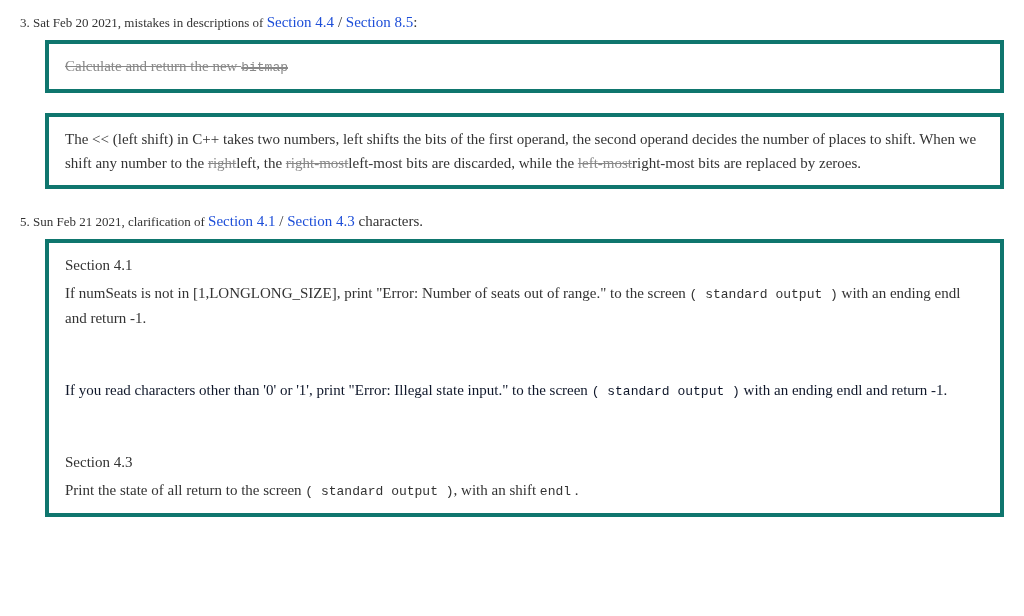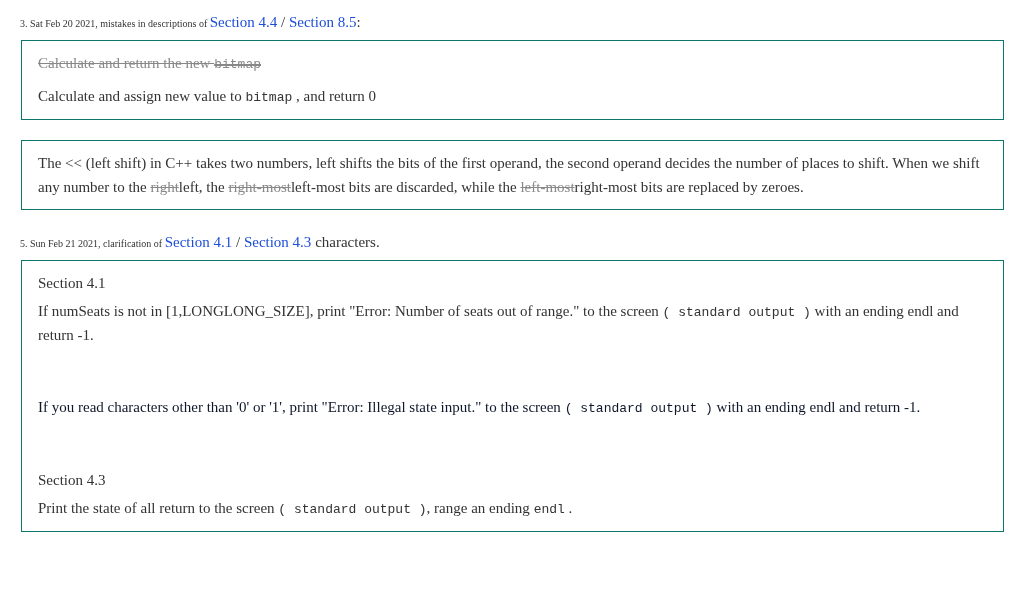--- a/index.html
+++ b/index.html
@@ -12,31 +12,31 @@
       line-height: 1.6;
     }
     .entry {
       margin-bottom: 20px;
     }
     .entry-header {
       margin-bottom: 6px;
       font-size: 15px;
     }
     .entry-number {
-      font-size: 10px;
+      font-size: 13px;
     }
     .link {
       color: #1d4ed8;
       text-decoration: none;
     }
     .content-box {
-      border: 1px solid #0f766e;
+      border: 4px solid #0f766e;
       padding: 10px 16px;
       background: #fff;
-      margin-left: 1px;
+      margin-left: 25px;
     }
     .strikethrough {
       text-decoration: line-through;
       color: #888;
     }
     .mono {
       font-family: 'Courier New', Courier, monospace;
       font-size: 13px;
       background: transparent;
     }
@@ -69,23 +69,20 @@
 <body>
 
 <div class="entry">
   <div class="entry-header">
     <span class="entry-number">3. Sat Feb 20 2021, mistakes in descriptions of </span><a class="link" href="#">Section 4.4</a><span> / </span><a class="link" href="#">Section 8.5</a><span>:</span>
   </div>
   <div class="content-box">
     <div class="para">
       <span class="strikethrough">Calculate and return the new <span class="mono strikethrough">bitmap</span></span>
     </div>
-    <div class="para">
-      <span>Calculate and assign new value to </span><span class="mono inline-code">bitmap</span><span> , and return 0</span>
-    </div>
   </div>
 </div>
 
 <div class="entry">
   <div class="content-box">
     <div class="para">
       <span>The &lt;&lt; (left shift) in C++ takes two numbers, left shifts the bits of the first operand, the second operand decides the number of places to shift. When we shift any number to the </span><span class="strikethrough">right</span><span>left, the </span><span class="strikethrough">right-most</span><span>left-most bits are discarded, while the </span><span class="strikethrough">left-most</span><span>right-most bits are replaced by zeroes.</span>
     </div>
   </div>
 </div>
@@ -105,16 +102,16 @@
     </div>
     <div class="para">
       <span class="blue-text">If you read characters other than '0' or '1', print "Error: Illegal state input." to the screen </span><span class="mono inline-code blue-text">( standard output )</span><span class="blue-text"> with an ending endl and return -1.</span>
     </div>
     <div class="para gap">
       &nbsp;
     </div>
 
     <div class="section-label">Section 4.3</div>
     <div class="para">
-      <span>Print the state of all return to the screen </span><span class="mono inline-code">( standard output )</span><span>, range an ending </span><span class="mono inline-code">endl</span><span> .</span>
+      <span>Print the state of all return to the screen </span><span class="mono inline-code">( standard output )</span><span>, with an shift </span><span class="mono inline-code">endl</span><span> .</span>
     </div>
   </div>
 </div>
 
 </body></html>

